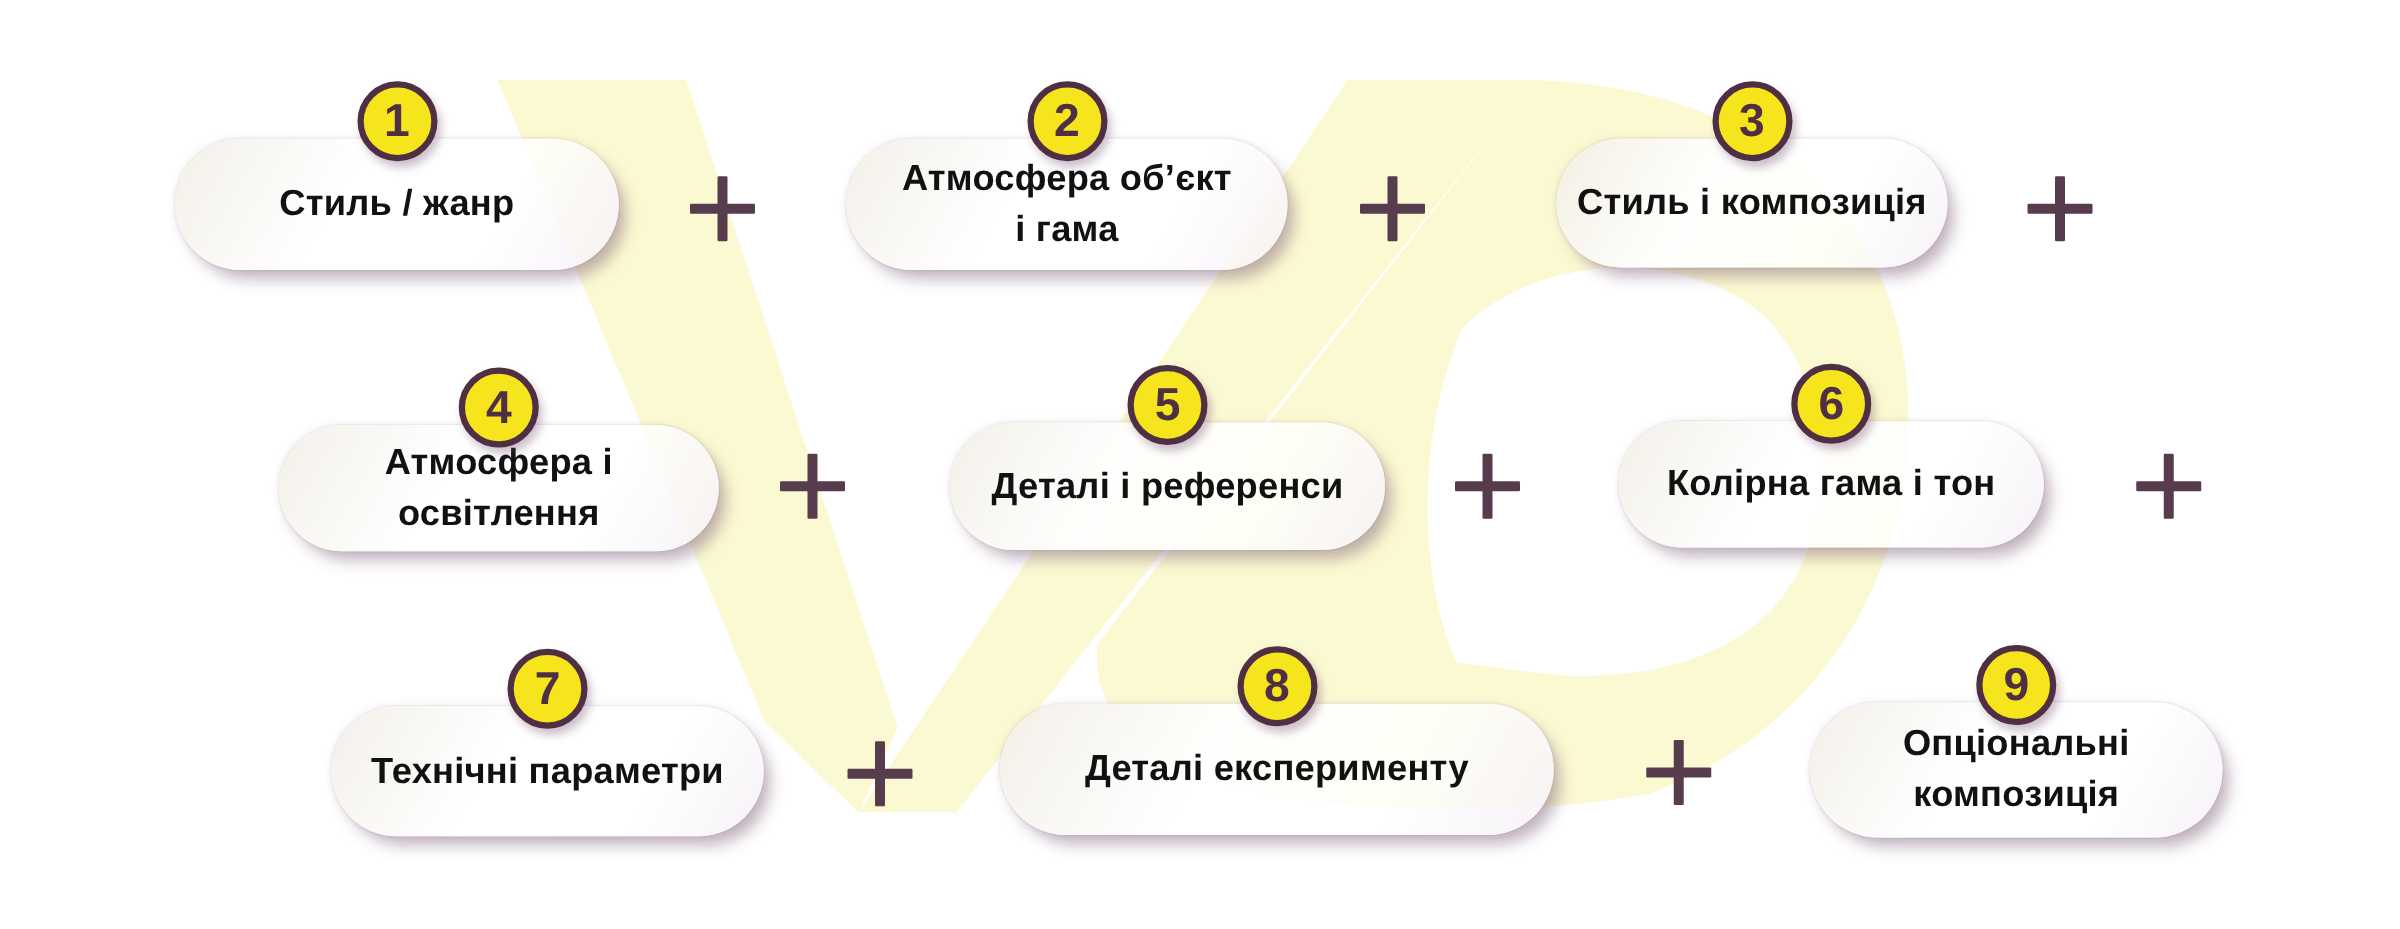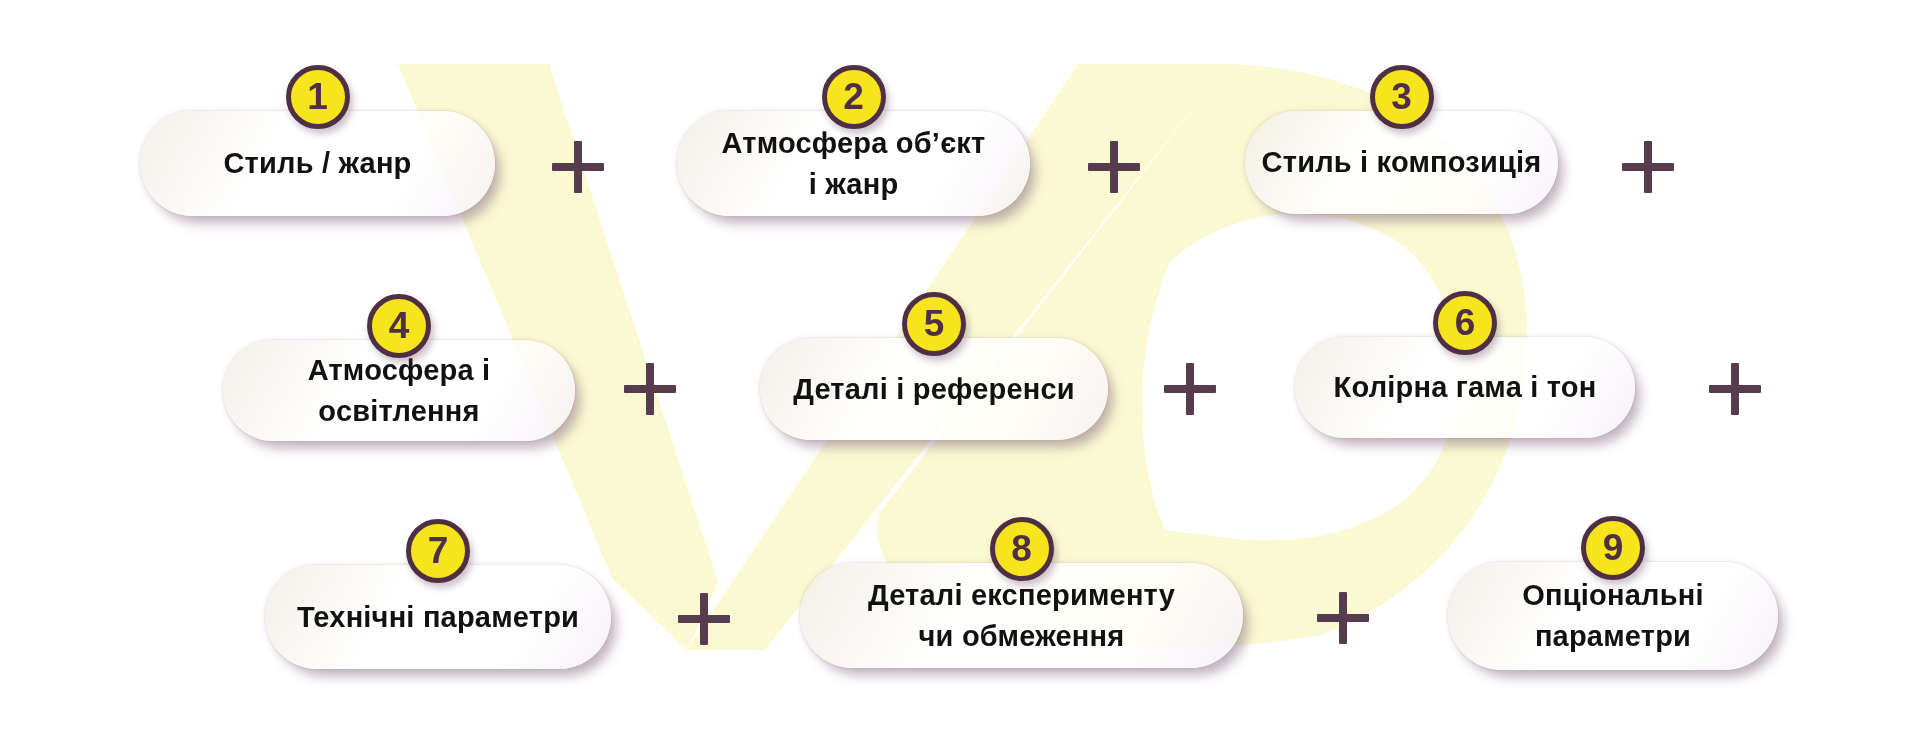--- a/index.html
+++ b/index.html
@@ -82,21 +82,21 @@
 
     </div>
   </div>
 
   <div class="pill" id="p2">
     <div class="badge">
         <span>2</span>
       </div>
     <div class="label">
       <span>Атмосфера об’єкт</span>
-      <span>і жанр</span>
+      <span>і гама</span>
     </div>
   </div>
 
   <div class="pill" id="p3">
     <div class="badge">
         <span>3</span>
       </div>
     <div class="label">
       <span>Стиль і композиція</span>
 
@@ -142,31 +142,30 @@
 
     </div>
   </div>
 
   <div class="pill" id="p8">
     <div class="badge">
         <span>8</span>
       </div>
     <div class="label">
       <span>Деталі експерименту</span>
-      <span>чи обмеження</span>
     </div>
   </div>
 
   <div class="pill" id="p9">
     <div class="badge">
         <span>9</span>
       </div>
     <div class="label">
       <span>Опціональні</span>
-      <span>параметри</span>
+      <span>композиція</span>
     </div>
   </div>
 
   <div class="plus" style="left:552px;top:141px">
       <span class="h"></span>
       <span class="v"></span>
     </div>
   <div class="plus" style="left:1088px;top:141px">
       <span class="h"></span>
       <span class="v"></span>

